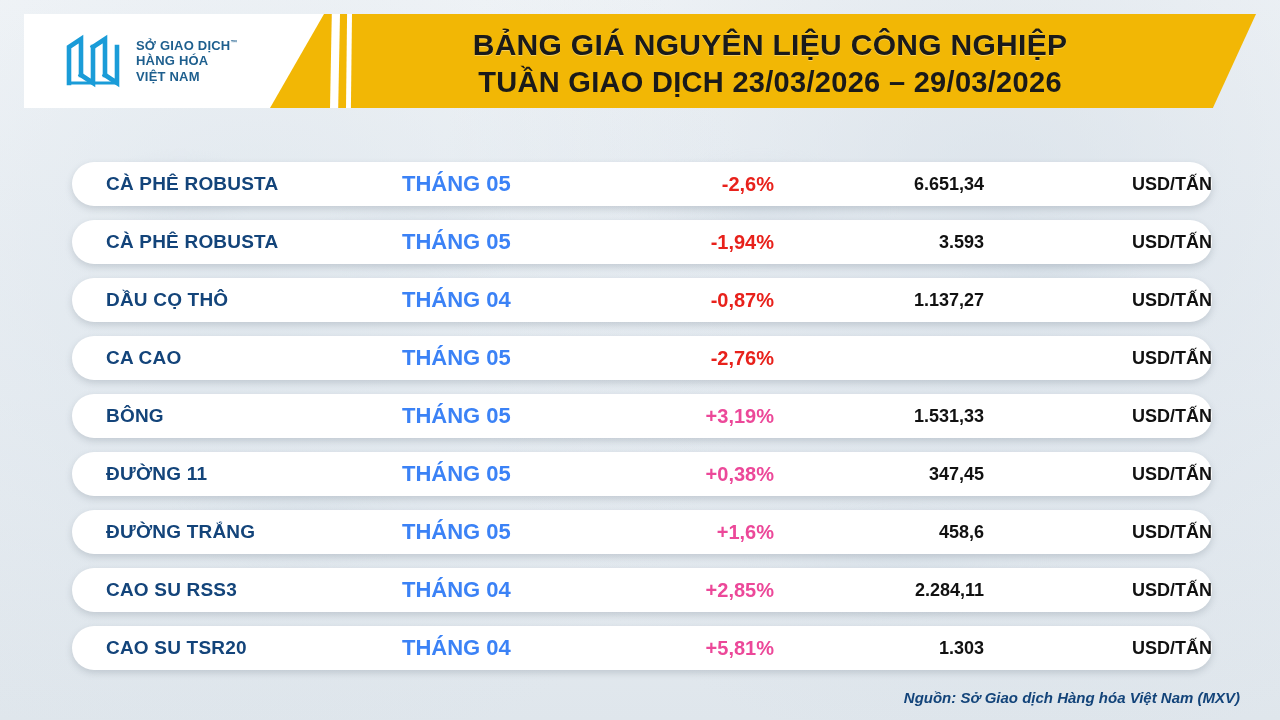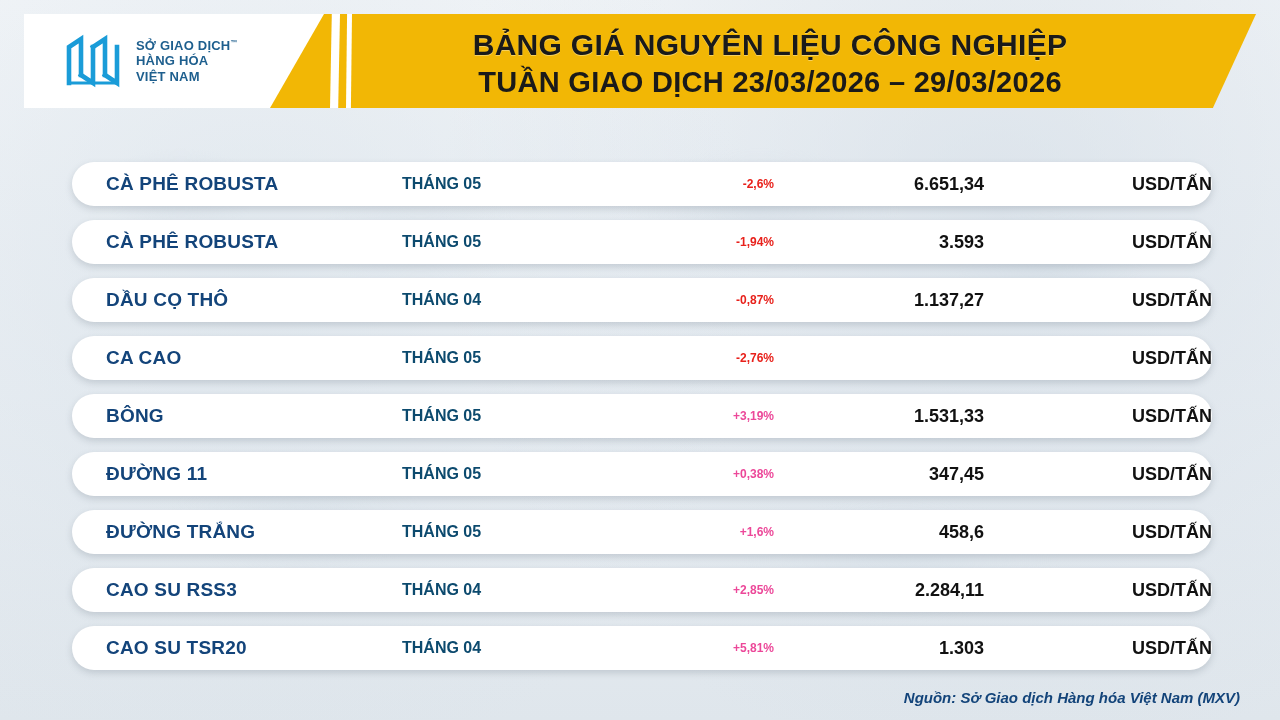--- a/index.html
+++ b/index.html
@@ -96,26 +96,26 @@
   }
   .c-name {
     width: 330px;
     padding-left: 34px;
     font-size: 19px; font-weight: 700; color: #13447a;
     letter-spacing: .2px;
     white-space: nowrap;
   }
   .c-month {
     width: 190px;
-    font-size: 16px; font-weight: 700; color: #0c4a6e;
+    font-size: 22px; font-weight: 700; color: #3b82f6;
     text-align: left;
   }
   .c-change {
     width: 200px;
-    font-size: 12px; font-weight: 700;
+    font-size: 20px; font-weight: 700;
     text-align: right;
     padding-right: 18px;
   }
   .c-change.up { color: #ec4899; }
   .c-change.down { color: #e8211b; }
   .c-price {
     width: 220px;
     font-size: 18px; font-weight: 700; color: #111111;
     text-align: right;
     padding-right: 28px;

